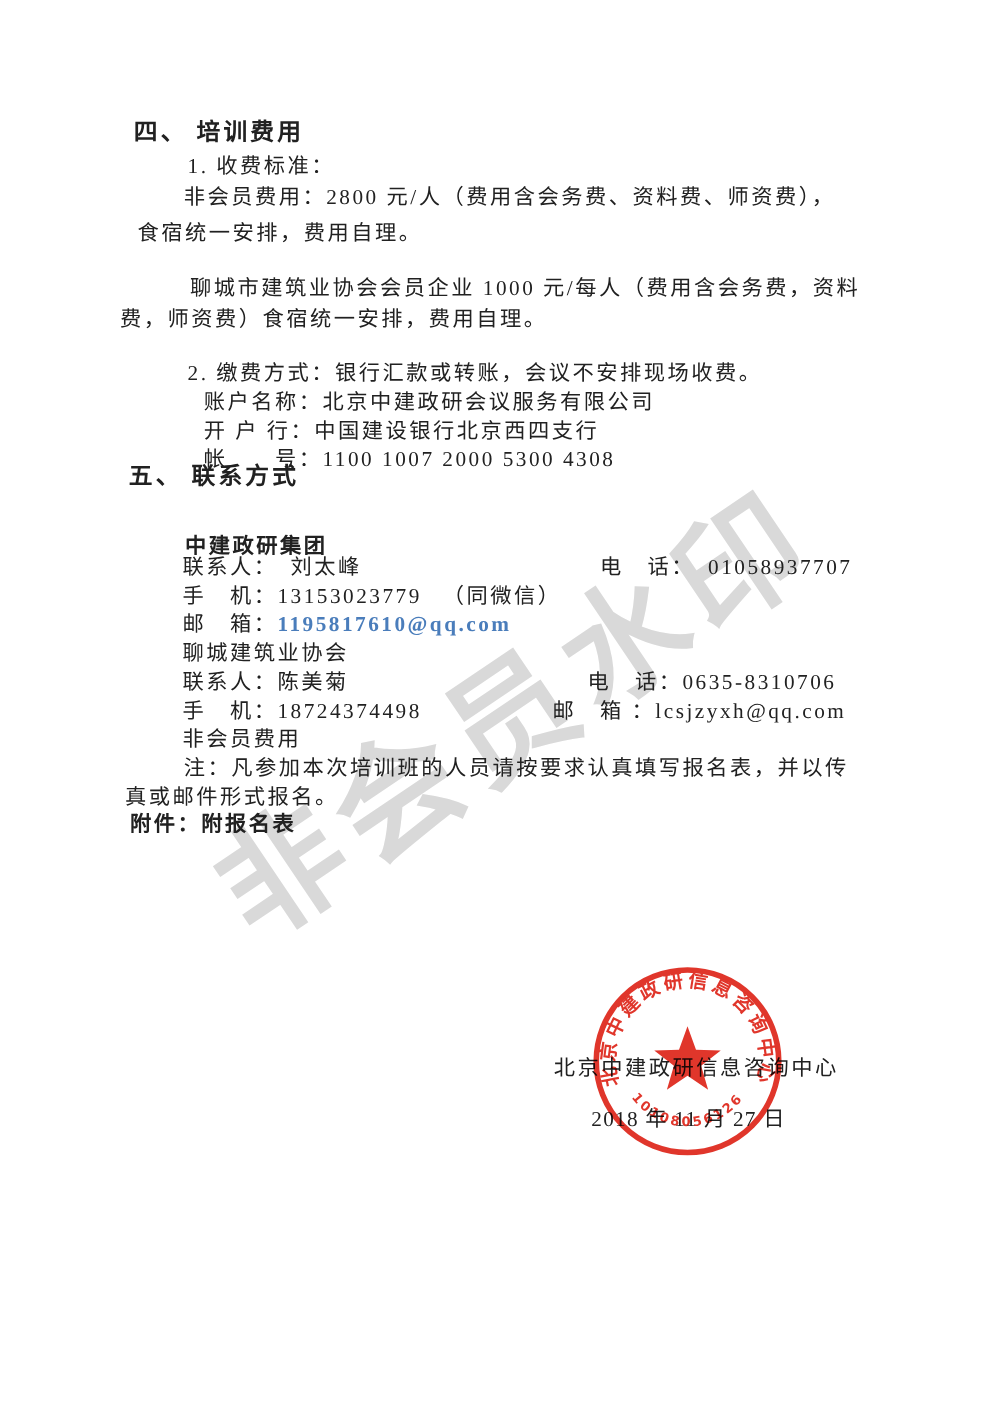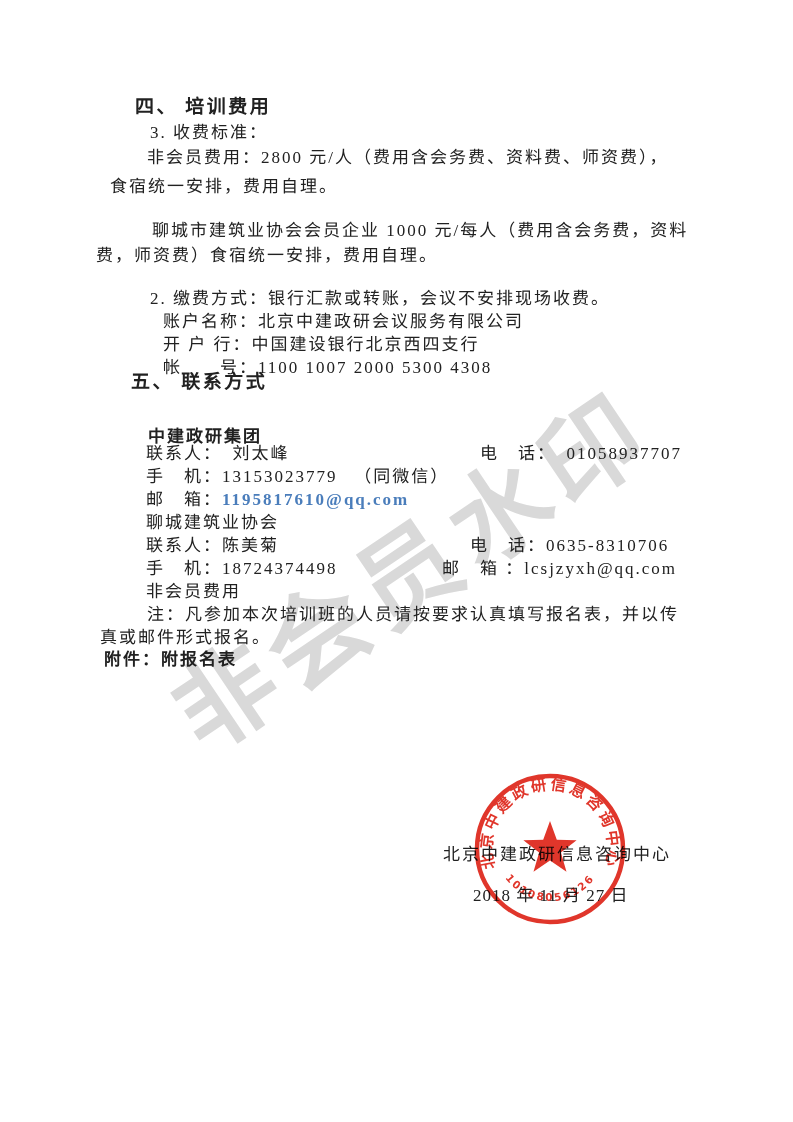--- a/index.html
+++ b/index.html
@@ -19,21 +19,21 @@
     color:var(--text);
   }
   .line{
     position:absolute;
     white-space:pre;
     font-size:17px;
     line-height:23px;
     letter-spacing:2px;
     color:var(--text);
   }
-  .h{font-size:19px;letter-spacing:2.5px;margin-left:28px;}
+  .h{font-size:19px;letter-spacing:2.5px;}
   .b{font-weight:bold;}
   .email{color:var(--email-blue);text-decoration:none;cursor:pointer;font-weight:bold;}
   .watermark{
     position:absolute;
     left:408px;top:565px;
     transform:translate(-50%,-50%) rotate(-34deg);
     transform-origin:center center;
     font-size:100px;
     letter-spacing:10px;
     white-space:pre;
@@ -70,21 +70,21 @@
 </style>
 </head>
 <body>
 
 <div class="page">
 
   <div class="watermark">非会员水印</div>
 
   <div class="doc-text">
     <div class="line h b" style="top:95px;left:107px">四、 培训费用</div>
-    <div class="line" style="top:121px;left:150px">3. 收费标准：</div>
+    <div class="line" style="top:121px;left:150px">1. 收费标准：</div>
     <div class="line" style="top:146px;left:147px">非会员费用：2800 元/人（费用含会务费、资料费、师资费），</div>
     <div class="line" style="top:175px;left:110px">食宿统一安排，费用自理。</div>
     <div class="line" style="top:219px;left:152px">聊城市建筑业协会会员企业 1000 元/每人（费用含会务费，资料</div>
     <div class="line" style="top:244px;left:96px">费，师资费）食宿统一安排，费用自理。</div>
     <div class="line" style="top:287px;left:150px">2. 缴费方式：银行汇款或转账，会议不安排现场收费。</div>
     <div class="line" style="top:310px;left:163px">账户名称：北京中建政研会议服务有限公司</div>
     <div class="line" style="top:333px;left:163px">开 户 行：中国建设银行北京西四支行</div>
     <div class="line" style="top:356px;left:163px">帐　　号：1100 1007 2000 5300 4308</div>
     <div class="line h b" style="top:370px;left:103px">五、 联系方式</div>
     <div class="line b" style="top:425px;left:148px">中建政研集团</div>

